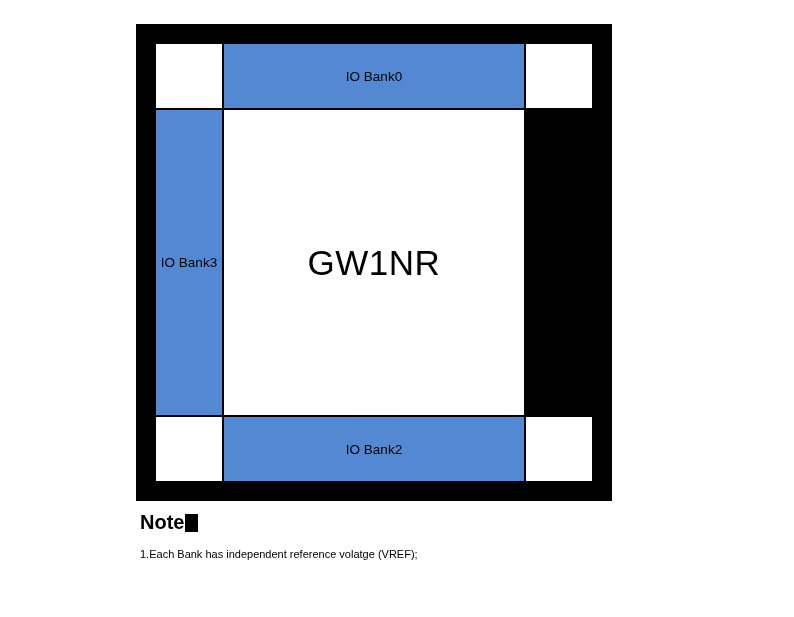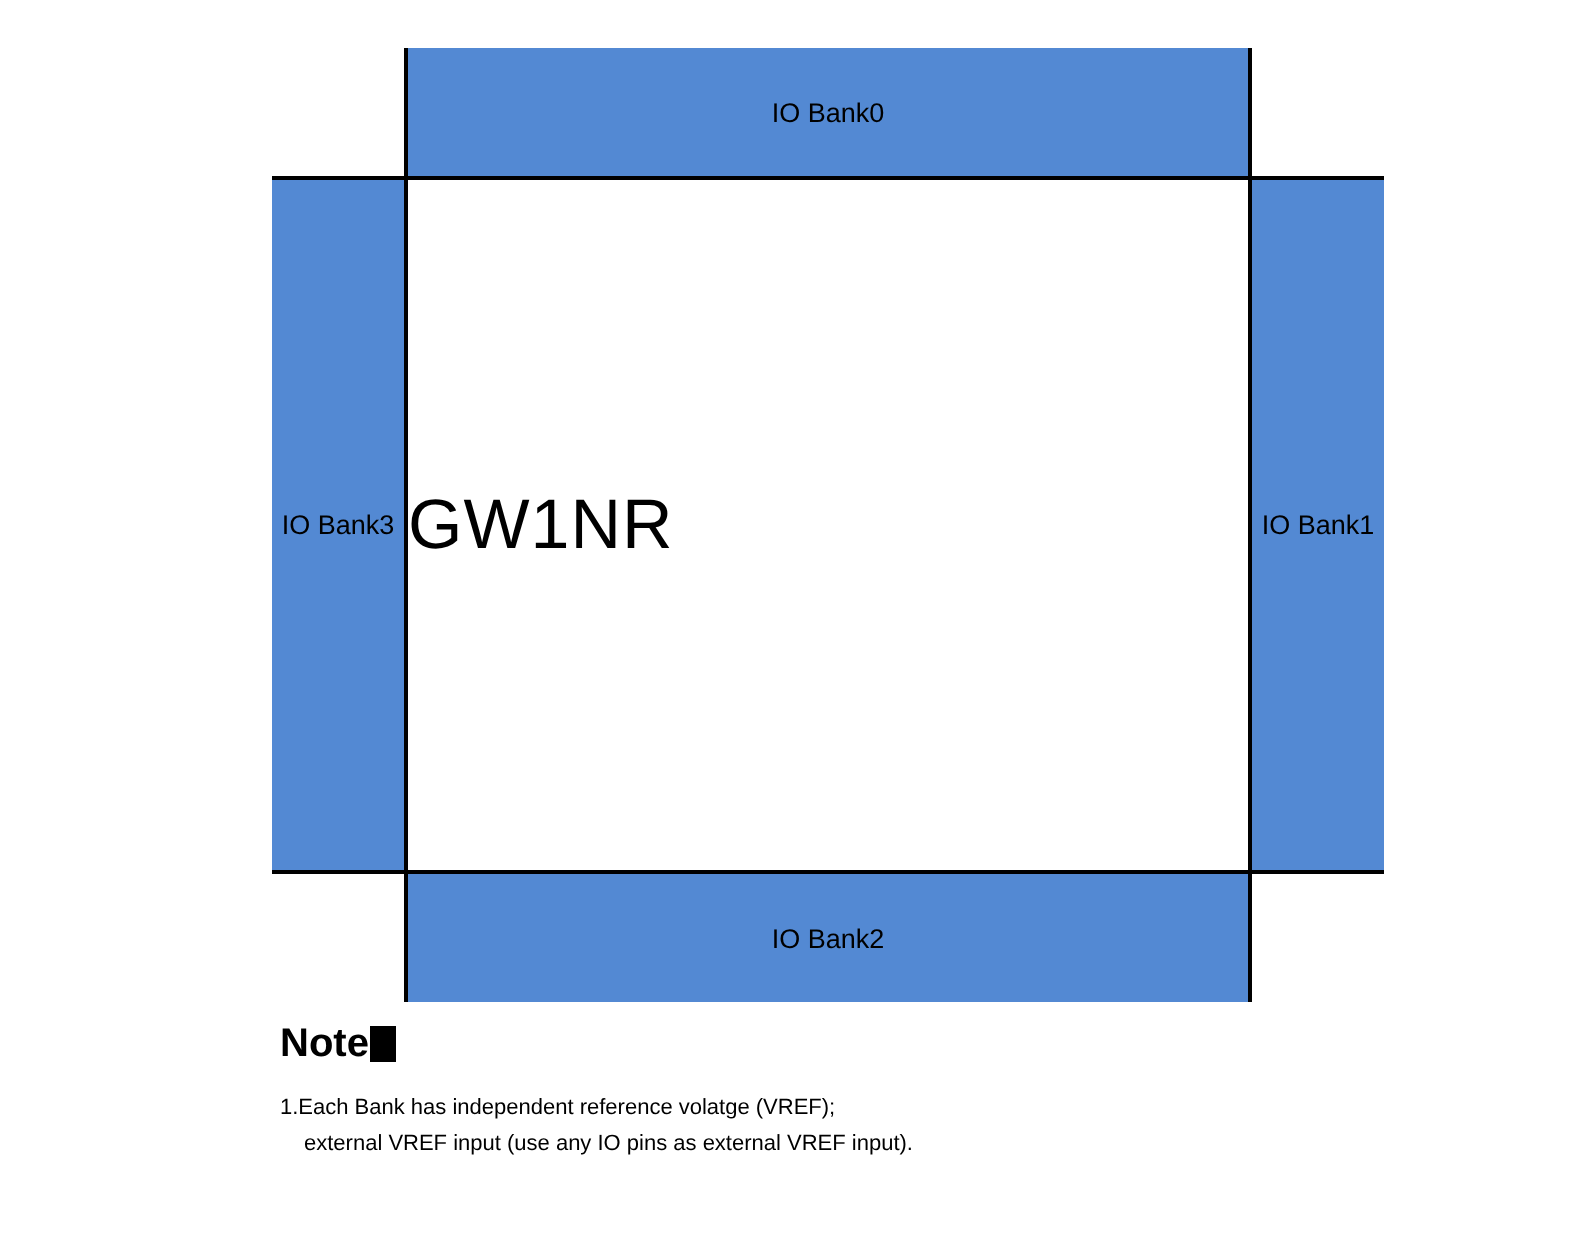--- a/index.html
+++ b/index.html
@@ -15,24 +15,24 @@
     height: 617px;
     background: #ffffff;
     overflow: hidden;
   }
 
   
   .chip-grid {
     position: absolute;
     left: 136px;
     top: 24px;
-    width: 556px;
+    width: 476px;
     height: 477px;
     background: var(--line, #000000);
-    padding: 0;
+    padding: 20px;
     display: grid;
     grid-template-columns: 66px 1fr 66px;
     grid-template-rows: 64px 1fr 64px;
     grid-template-areas:
       "tl top tr"
       "left center right"
       "bl bottom br";
     gap: 2px;
   }
   .cell {
@@ -46,21 +46,21 @@
   }
   .bank-label {
     font-size: 13.5px;
     color: #000000;
     white-space: nowrap;
   }
   .area-tl { grid-area: tl; }
   .area-top { grid-area: top; }
   .area-tr { grid-area: tr; }
   .area-left { grid-area: left; }
-  .area-center { grid-area: center; display: flex; align-items: center; }
+  .area-center { grid-area: center; display: flex; align-items: center; justify-content: center; }
   .area-right { grid-area: right; }
   .area-bl { grid-area: bl; }
   .area-bottom { grid-area: bottom; }
   .area-br { grid-area: br; }
   .chip-label {
     font-size: 35px;
     color: #000000;
     letter-spacing: 0.5px;
   }
 
@@ -108,32 +108,28 @@
       <span class="bank-label">IO Bank0</span>
     </div>
     <div class="cell area-tr"></div>
 
     <div class="cell bank area-left">
       <span class="bank-label">IO Bank3</span>
     </div>
     <div class="cell area-center">
       <span class="chip-label">GW1NR</span>
     </div>
-    <div class="cell bank area-right">
-      <span class="bank-label">IO Bank1</span>
-    </div>
 
     <div class="cell area-bl"></div>
     <div class="cell bank area-bottom">
       <span class="bank-label">IO Bank2</span>
     </div>
     <div class="cell area-br"></div>
   </div>
 
   <div class="note">
     <div class="note-title-row">
       <span class="note-title">Note</span><span class="note-marker"></span>
     </div>
     <p class="note-line l1">1.Each Bank has independent reference volatge (VREF);</p>
-    <p class="note-line l3">external VREF input (use any IO pins as external VREF input).</p>
   </div>
 
 </div>
 
 </body></html>

